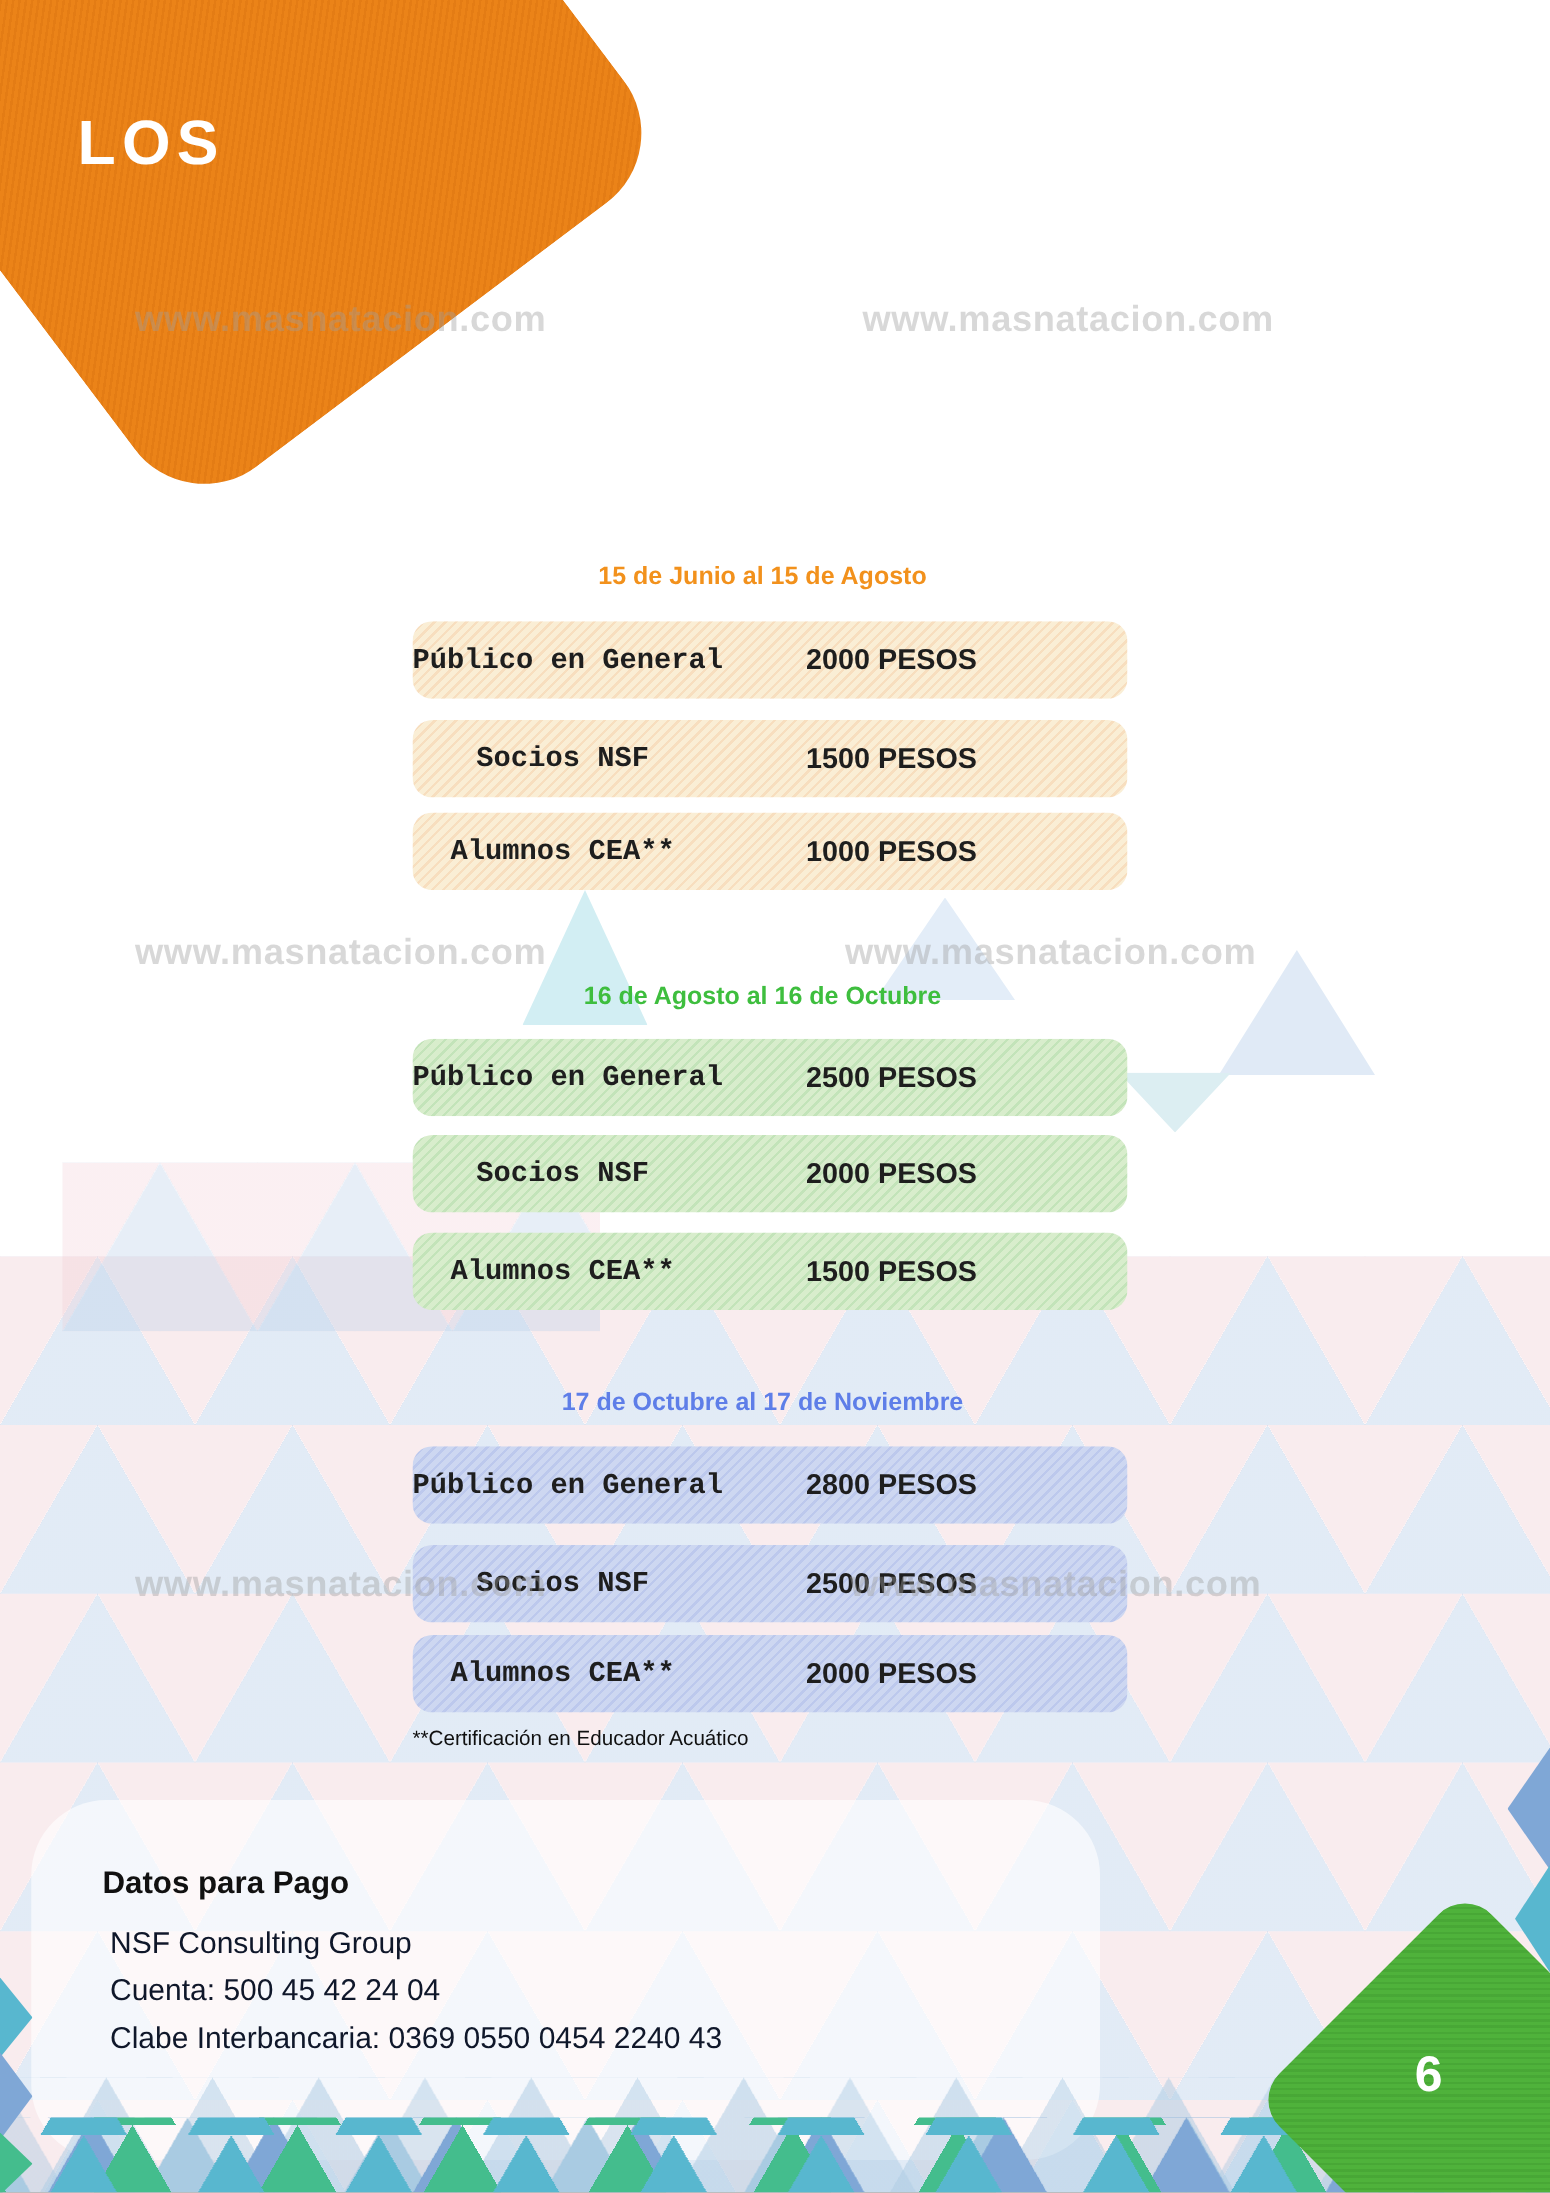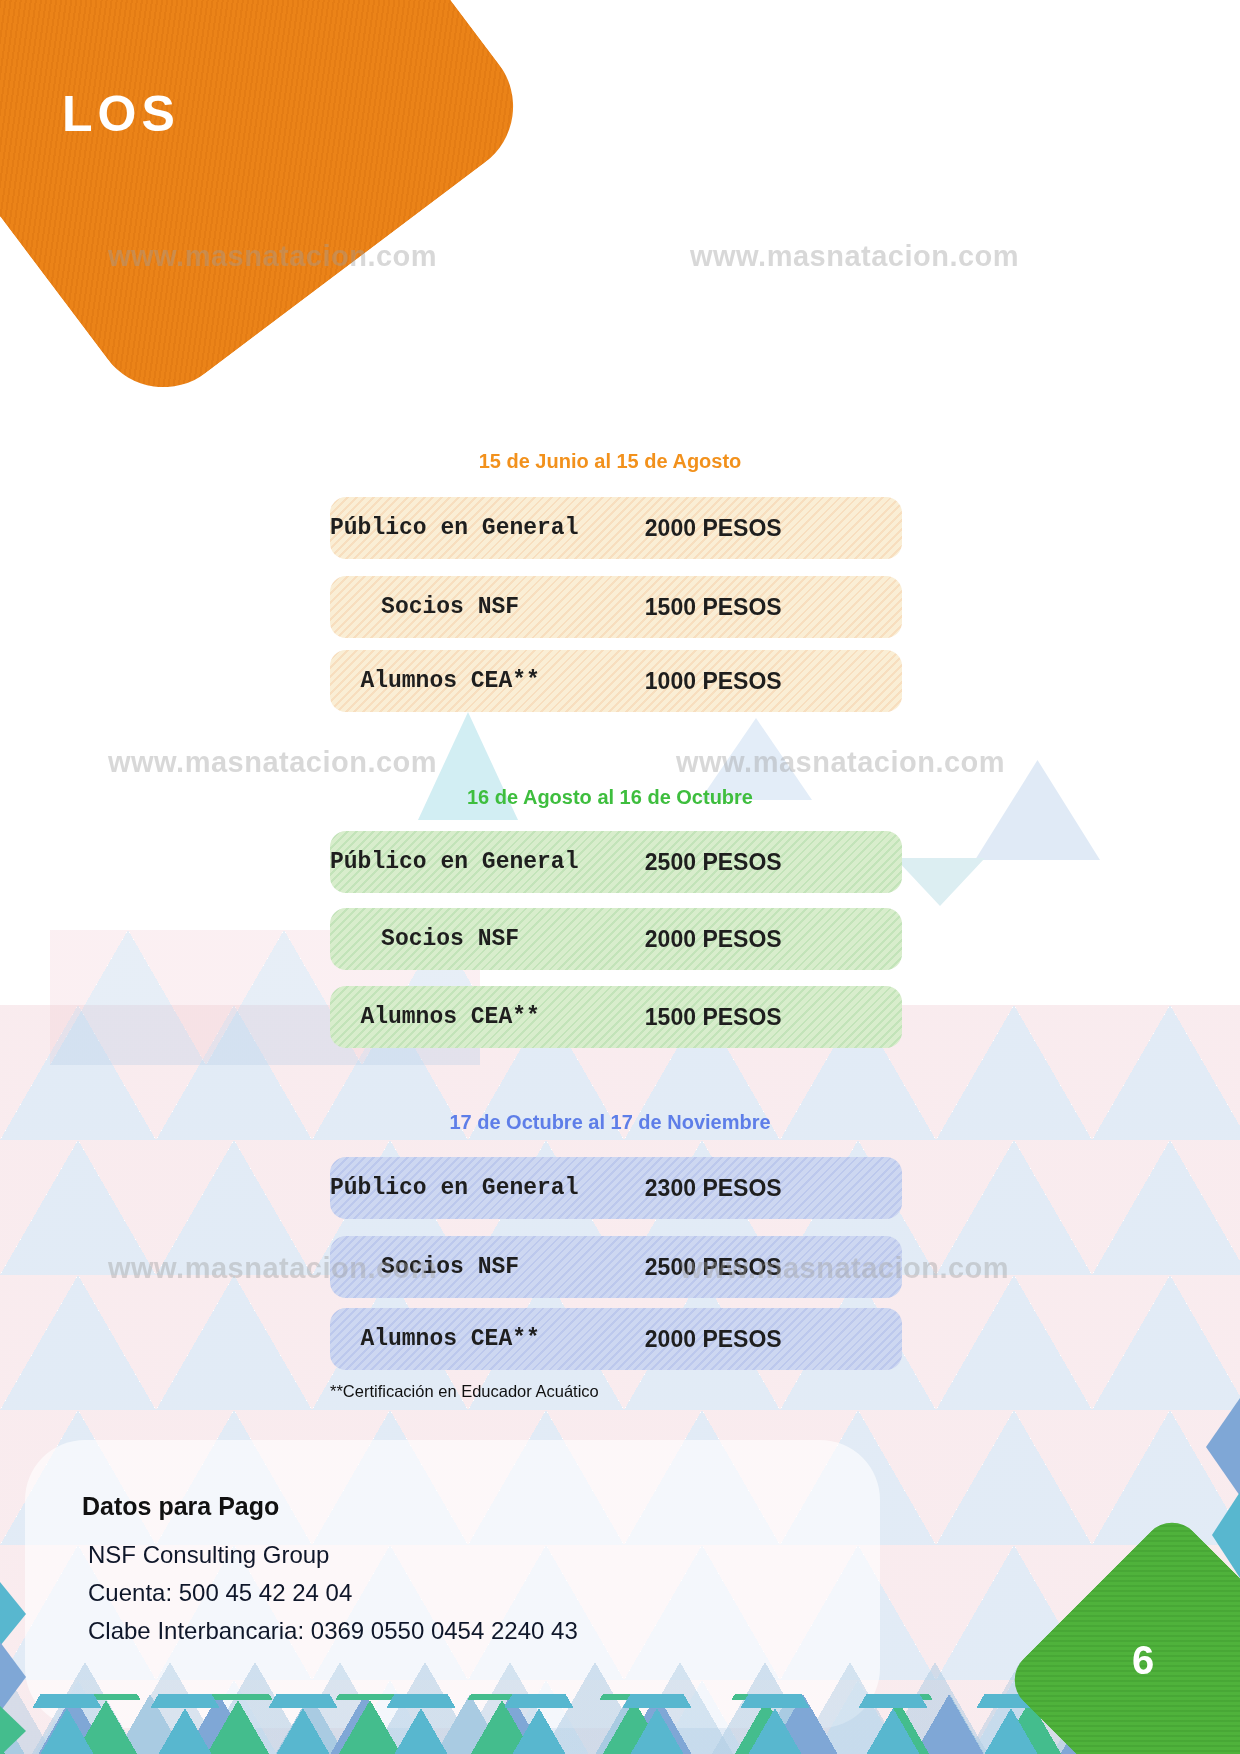--- a/index.html
+++ b/index.html
@@ -167,21 +167,21 @@
     <span class="row-value">2000 PESOS</span>
   </div>
   <div class="price-row row-green" style="top:986px;">
     <span class="row-label">Alumnos CEA**</span>
     <span class="row-value">1500 PESOS</span>
   </div>
 
   <div class="section-title title-blue" style="top:1111px;">17 de Octubre al 17 de Noviembre</div>
   <div class="price-row row-blue" style="top:1157px;">
     <span class="row-label">Público en General</span>
-    <span class="row-value">2300 PESOS</span>
+    <span class="row-value">2800 PESOS</span>
   </div>
   <div class="price-row row-blue" style="top:1236px;">
     <span class="row-label">Socios NSF</span>
     <span class="row-value">2500 PESOS</span>
   </div>
   <div class="price-row row-blue" style="top:1308px;">
     <span class="row-label">Alumnos CEA**</span>
     <span class="row-value">2000 PESOS</span>
   </div>
 

